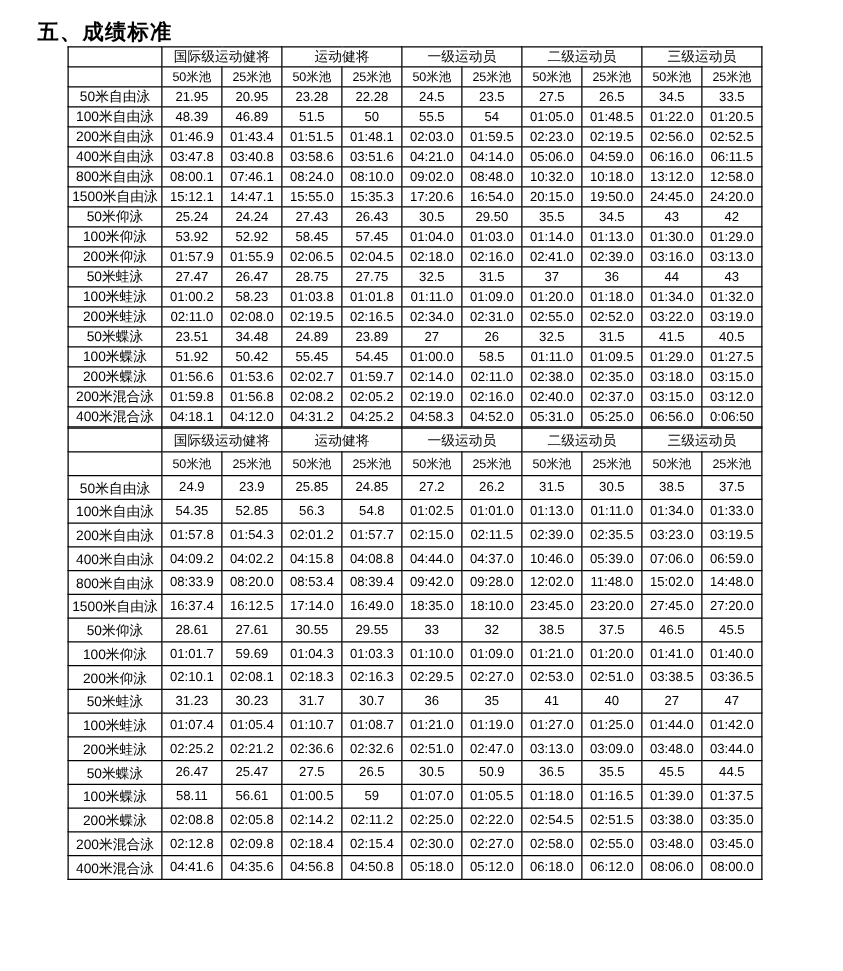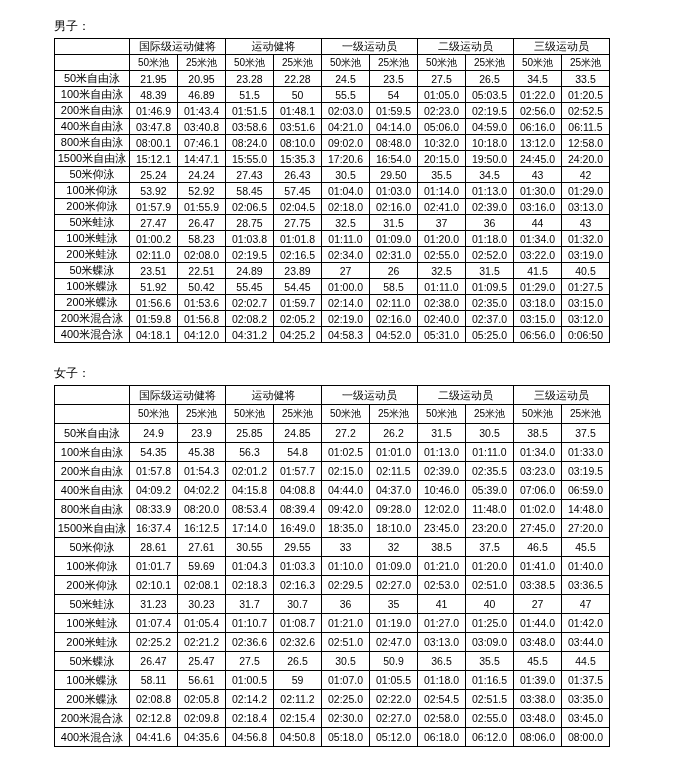--- a/index.html
+++ b/index.html
@@ -76,22 +76,22 @@
     border-left: 1px solid #ffffff;
     border-bottom: 1px solid #000000;
     border-right: 1px solid #000000;
   }
 </style>
 </head>
 <body>
 
 <div class="page">
 
-
-  <div class="gender-label">男子：</div>
+  <div class="section-title">五、成绩标准</div>
+
 
   <table class="std men">
     <thead>
       <tr>
         <td class="ev corner-blank"></td>
         <td class="grp" colspan="2">国际级运动健将</td>
         <td class="grp" colspan="2">运动健将</td>
         <td class="grp" colspan="2">一级运动员</td>
         <td class="grp" colspan="2">二级运动员</td>
         <td class="grp" colspan="2">三级运动员</td>
@@ -126,21 +126,21 @@
         </tr>
         <tr>
           <td class="ev">100米自由泳</td>
           <td class="val">48.39</td>
           <td class="val">46.89</td>
           <td class="val">51.5</td>
           <td class="val">50</td>
           <td class="val">55.5</td>
           <td class="val">54</td>
           <td class="val">01:05.0</td>
-          <td class="val">05:03.5</td>
+          <td class="val">01:48.5</td>
           <td class="val">01:22.0</td>
           <td class="val">01:20.5</td>
         </tr>
         <tr>
           <td class="ev">200米自由泳</td>
           <td class="val">01:46.9</td>
           <td class="val">01:43.4</td>
           <td class="val">01:51.5</td>
           <td class="val">01:48.1</td>
           <td class="val">02:03.0</td>
@@ -263,21 +263,21 @@
           <td class="val">02:34.0</td>
           <td class="val">02:31.0</td>
           <td class="val">02:55.0</td>
           <td class="val">02:52.0</td>
           <td class="val">03:22.0</td>
           <td class="val">03:19.0</td>
         </tr>
         <tr>
           <td class="ev">50米蝶泳</td>
           <td class="val">23.51</td>
-          <td class="val">22.51</td>
+          <td class="val">34.48</td>
           <td class="val">24.89</td>
           <td class="val">23.89</td>
           <td class="val">27</td>
           <td class="val">26</td>
           <td class="val">32.5</td>
           <td class="val">31.5</td>
           <td class="val">41.5</td>
           <td class="val">40.5</td>
         </tr>
         <tr>
@@ -328,21 +328,20 @@
           <td class="val">04:58.3</td>
           <td class="val">04:52.0</td>
           <td class="val">05:31.0</td>
           <td class="val">05:25.0</td>
           <td class="val">06:56.0</td>
           <td class="val">0:06:50</td>
         </tr>
       </tbody>
   </table>
 
-  <div class="gender-label-2">女子：</div>
 
   <table class="std women">
     <thead>
       <tr>
         <td class="ev corner-blank"></td>
         <td class="grp" colspan="2">国际级运动健将</td>
         <td class="grp" colspan="2">运动健将</td>
         <td class="grp" colspan="2">一级运动员</td>
         <td class="grp" colspan="2">二级运动员</td>
         <td class="grp" colspan="2">三级运动员</td>
@@ -371,21 +370,21 @@
           <td class="val">27.2</td>
           <td class="val">26.2</td>
           <td class="val">31.5</td>
           <td class="val">30.5</td>
           <td class="val">38.5</td>
           <td class="val">37.5</td>
         </tr>
         <tr>
           <td class="ev">100米自由泳</td>
           <td class="val">54.35</td>
-          <td class="val">45.38</td>
+          <td class="val">52.85</td>
           <td class="val">56.3</td>
           <td class="val">54.8</td>
           <td class="val">01:02.5</td>
           <td class="val">01:01.0</td>
           <td class="val">01:13.0</td>
           <td class="val">01:11.0</td>
           <td class="val">01:34.0</td>
           <td class="val">01:33.0</td>
         </tr>
         <tr>
@@ -417,21 +416,21 @@
         <tr>
           <td class="ev">800米自由泳</td>
           <td class="val">08:33.9</td>
           <td class="val">08:20.0</td>
           <td class="val">08:53.4</td>
           <td class="val">08:39.4</td>
           <td class="val">09:42.0</td>
           <td class="val">09:28.0</td>
           <td class="val">12:02.0</td>
           <td class="val">11:48.0</td>
-          <td class="val">01:02.0</td>
+          <td class="val">15:02.0</td>
           <td class="val">14:48.0</td>
         </tr>
         <tr>
           <td class="ev">1500米自由泳</td>
           <td class="val">16:37.4</td>
           <td class="val">16:12.5</td>
           <td class="val">17:14.0</td>
           <td class="val">16:49.0</td>
           <td class="val">18:35.0</td>
           <td class="val">18:10.0</td>

